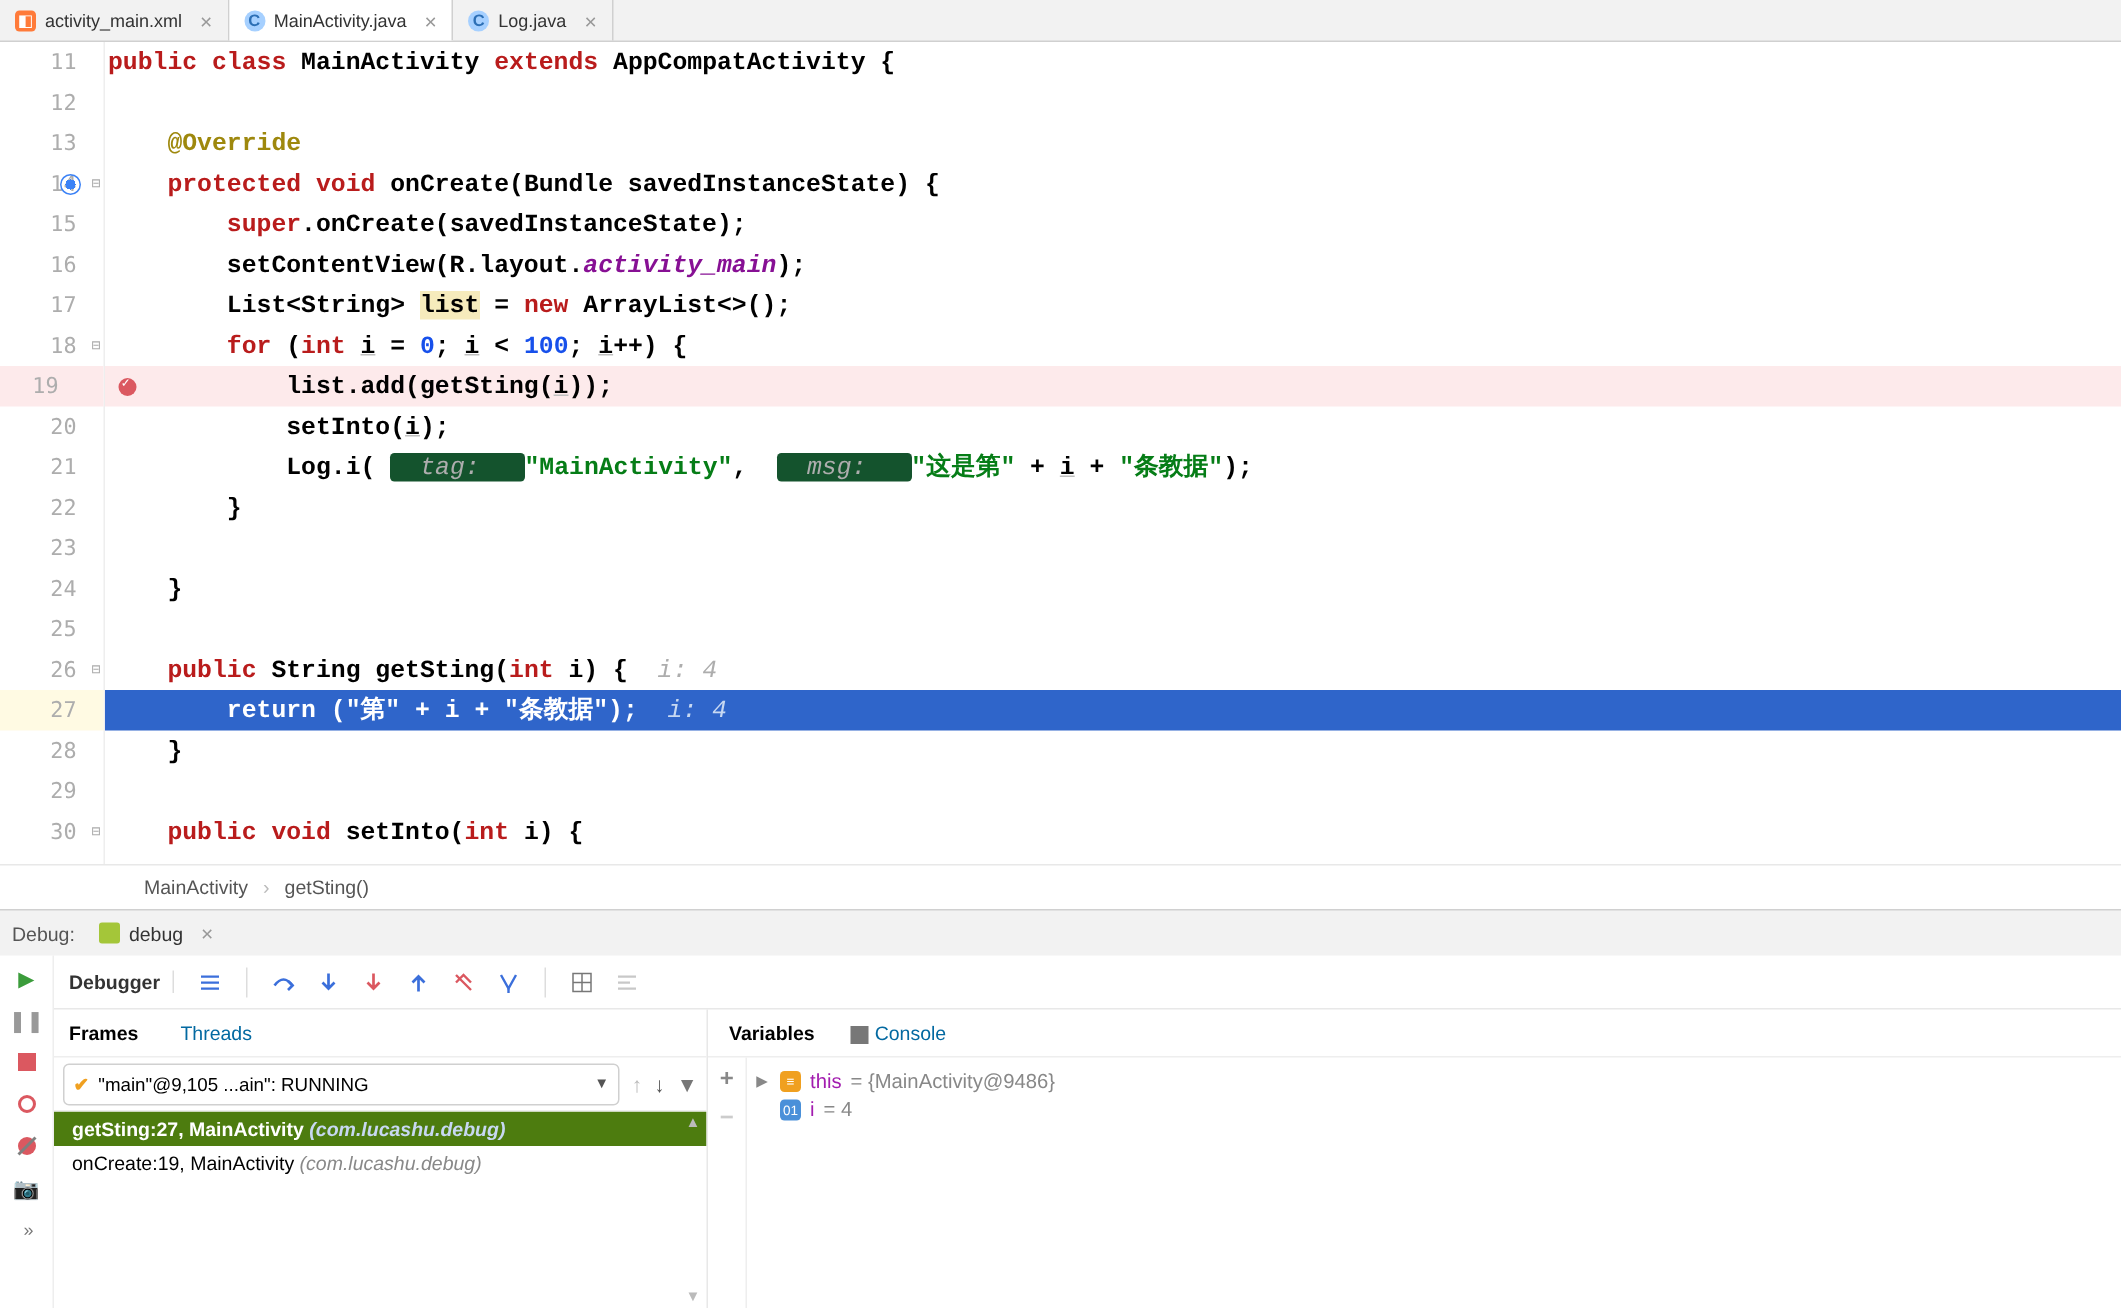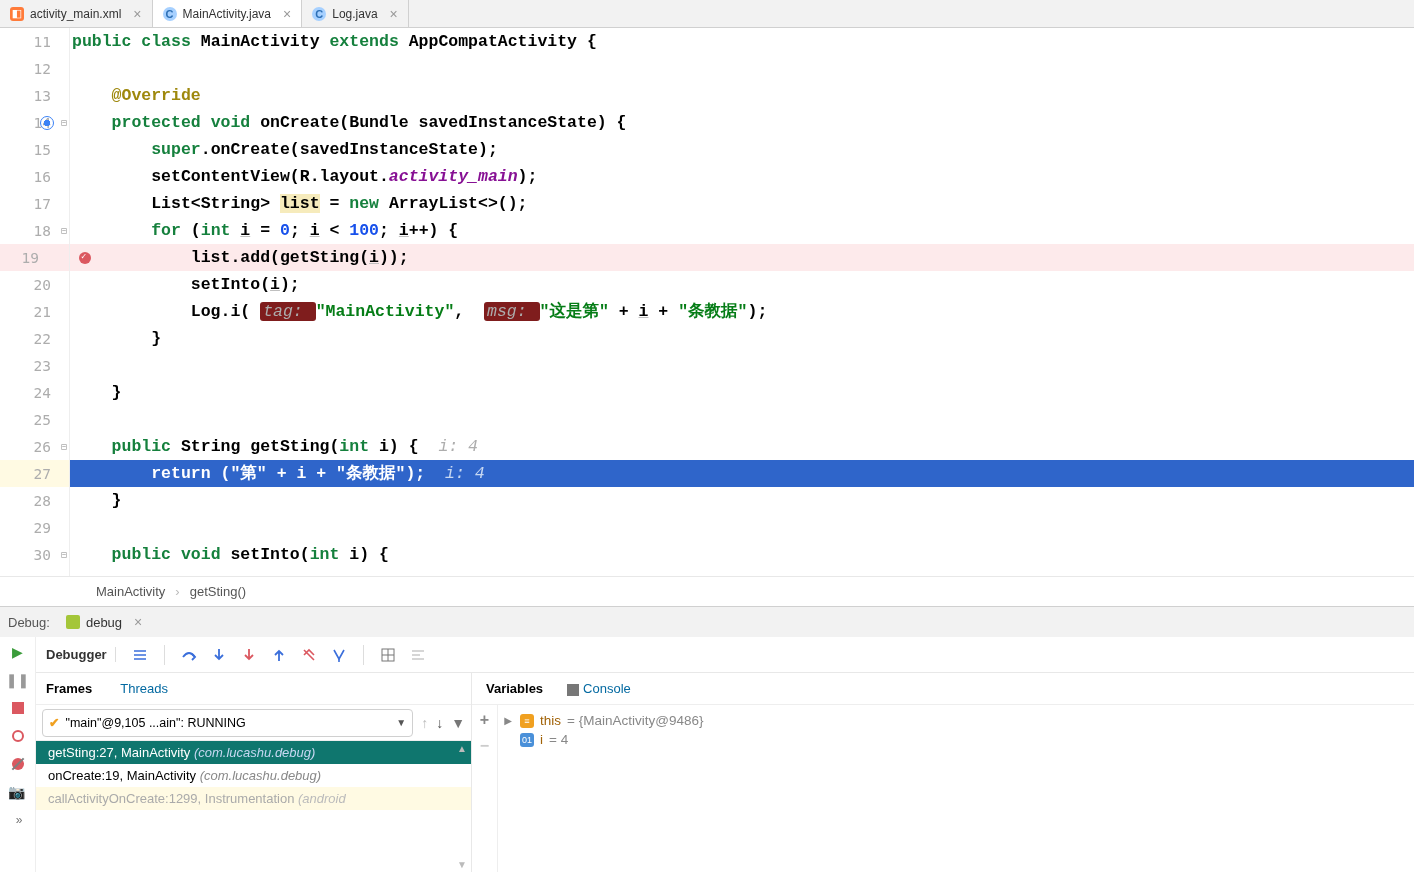--- a/index.html
+++ b/index.html
@@ -19,28 +19,28 @@
 .gutter-icon { position: absolute; left: 40px; width: 14px; height: 14px; }
 .override-icon { background: radial-gradient(circle, #3b82f6 40%, transparent 40%); border: 1px solid #3b82f6; border-radius: 50%; }
 .bp-icon { background: #db5860; border-radius: 50%; width: 12px; height: 12px; display: inline-block; position: relative; }
 .bp-icon::after { content: "✓"; color: #fff; font-size: 9px; position: absolute; left: 2px; top: -1px; }
 .t-icon { left: 40px; }
 .fold-icn { position: absolute; right: 2px; color: #adadad; font-size: 10px; }
 .code { flex: 1; font-family: Consolas, "Courier New", monospace; font-size: 16.5px; font-weight: bold; line-height: 27px; white-space: pre; overflow: hidden; }
 .ln { height: 27px; padding-left: 2px; }
 .ln.hl { background: #fdeaeb; }
 .ln.exec { background: #2f65ca; color: #fff; }
-.kw { color: #15803d; }
+.kw { color: #b91c1c; }
 .ann { color: #9e880d; }
 .str { color: #067d17; }
 .num { color: #1750eb; }
 .field { color: #871094; font-style: italic; }
 .hint { color: #adadad; font-style: italic; font-weight: normal; }
 .exec .hint { color: #c7d8f2; }
-.hint-bg { background: #7f1d1d; border-radius: 3px; padding: 0 3px; font-weight: normal; }
+.hint-bg { background: #14532d; border-radius: 3px; padding: 0 20px; font-weight: normal; }
 .hl-used { background: #f6ebbc; }
 .underline { text-decoration: underline; text-decoration-color: #bfbfbf; }
 .breadcrumb { height: 30px; border-top: 1px solid #e8e8e8; display: flex; align-items: center; padding-left: 96px; font-size: 13px; color: #555; gap: 10px; }
 .bc-sep { color: #bbb; }
 .debug-header { height: 31px; border-top: 1px solid #d0d0d0; background: #f2f2f2; display: flex; align-items: center; padding: 0 8px; gap: 10px; font-size: 13px; }
 .debug-label { color: #555; }
 .debug-tab { display: flex; align-items: center; gap: 6px; color: #333; padding: 4px 6px; }
 .android-icon { width: 14px; height: 14px; background: #a4c639; border-radius: 2px; }
 .debug-body { display: flex; height: 235px; }
 .tool-column { width: 36px; border-right: 1px solid #eee; display: flex; flex-direction: column; align-items: center; padding-top: 6px; gap: 10px; }
@@ -67,40 +67,40 @@
 .pane-tab.active { color: #000; font-weight: bold; }
 .thread-row { height: 36px; display: flex; align-items: center; padding: 0 6px; gap: 8px; border-bottom: 1px solid #eee; }
 .thread-select { flex: 1; display: flex; align-items: center; border: 1px solid #d0d0d0; border-radius: 4px; height: 28px; padding: 0 6px; gap: 6px; font-size: 12.5px; background: #fff; }
 .checkmark { color: #f0a020; font-weight: bold; }
 .dropdown-arrow { color: #555; margin-left: auto; font-size: 10px; }
 .nav-arrow { color: #bbb; font-size: 14px; cursor: pointer; }
 .nav-arrow.enabled { color: #555; }
 .filter-icon { color: #777; font-size: 14px; }
 .frames-list { flex: 1; overflow: hidden; position: relative; }
 .frame-item { padding: 4px 12px; font-size: 13px; cursor: pointer; }
-.frame-item.selected { background: #0f766e; color: #fff; }
+.frame-item.selected { background: #4d7c0f; color: #fff; font-weight: bold; }
 .frame-item .pkg { font-style: italic; color: #888; }
 .frame-item.selected .pkg { color: #c7d8f2; }
 .frame-item.lib { background: #fffae3; color: #aaa; }
 .frame-item.lib .pkg { color: #bbb; }
 .frames-scroll { position: absolute; right: 2px; top: 0; bottom: 0; width: 14px; display: flex; flex-direction: column; align-items: center; }
 .scroll-btn { color: #bbb; font-size: 10px; padding: 2px; }
 .vars-pane { flex: 1; display: flex; flex-direction: column; }
 .vars-tabs { height: 32px; display: flex; align-items: center; gap: 24px; padding-left: 14px; border-bottom: 1px solid #eee; font-size: 13px; }
 .vars-body { flex: 1; display: flex; }
 .vars-left-col { width: 26px; border-right: 1px solid #eee; display: flex; flex-direction: column; align-items: center; padding-top: 6px; gap: 8px; }
 .plus-icon { color: #888; font-size: 16px; font-weight: bold; }
 .minus-icon { color: #ccc; font-size: 16px; font-weight: bold; }
 .vars-content { flex: 1; padding: 6px 4px; font-size: 13.5px; font-family: "Segoe UI", sans-serif; }
 .var-row { display: flex; align-items: center; gap: 6px; padding: 2px 0; }
 .expand-tri { color: #888; font-size: 10px; width: 12px; text-align: center; }
 .var-icon { width: 14px; height: 14px; border-radius: 3px; display: inline-flex; align-items: center; justify-content: center; font-size: 9px; color: #fff; }
 .obj-icon { background: #f0a020; }
 .int-icon { background: #4a90d9; }
-.var-name { color: #a16207; }
+.var-name { color: #a21caf; }
 .var-val { color: #888; }
 </style>
 </head>
 <body>
 
 <div class="tabs">
   <div class="tab">
     <span class="tab-icon xml-icon">◧</span>
     <span>activity_main.xml</span>
     <span class="close-x">×</span>
@@ -249,21 +249,20 @@
             <span>"main"@9,105 ...ain": RUNNING</span>
             <span class="dropdown-arrow">▼</span>
           </div>
           <span class="nav-arrow">↑</span>
           <span class="nav-arrow enabled">↓</span>
           <span class="filter-icon">▼</span>
         </div>
         <div class="frames-list" id="frames-list">
           <div class="frame-item selected"><span>getSting:27, MainActivity </span><span class="pkg">(com.lucashu.debug)</span></div>
             <div class="frame-item"><span>onCreate:19, MainActivity </span><span class="pkg">(com.lucashu.debug)</span></div>
-            <div class="frame-item lib"><span>callActivityOnCreate:1299, Instrumentation </span><span class="pkg">(android</span></div>
             <div class="frames-scroll">
             <span class="scroll-btn">▲</span>
             <span style="flex:1"></span>
             <span class="scroll-btn">▼</span>
           </div>
         </div>
       </div>
       <div class="vars-pane">
         <div class="vars-tabs">
           <span class="pane-tab active">Variables</span>

